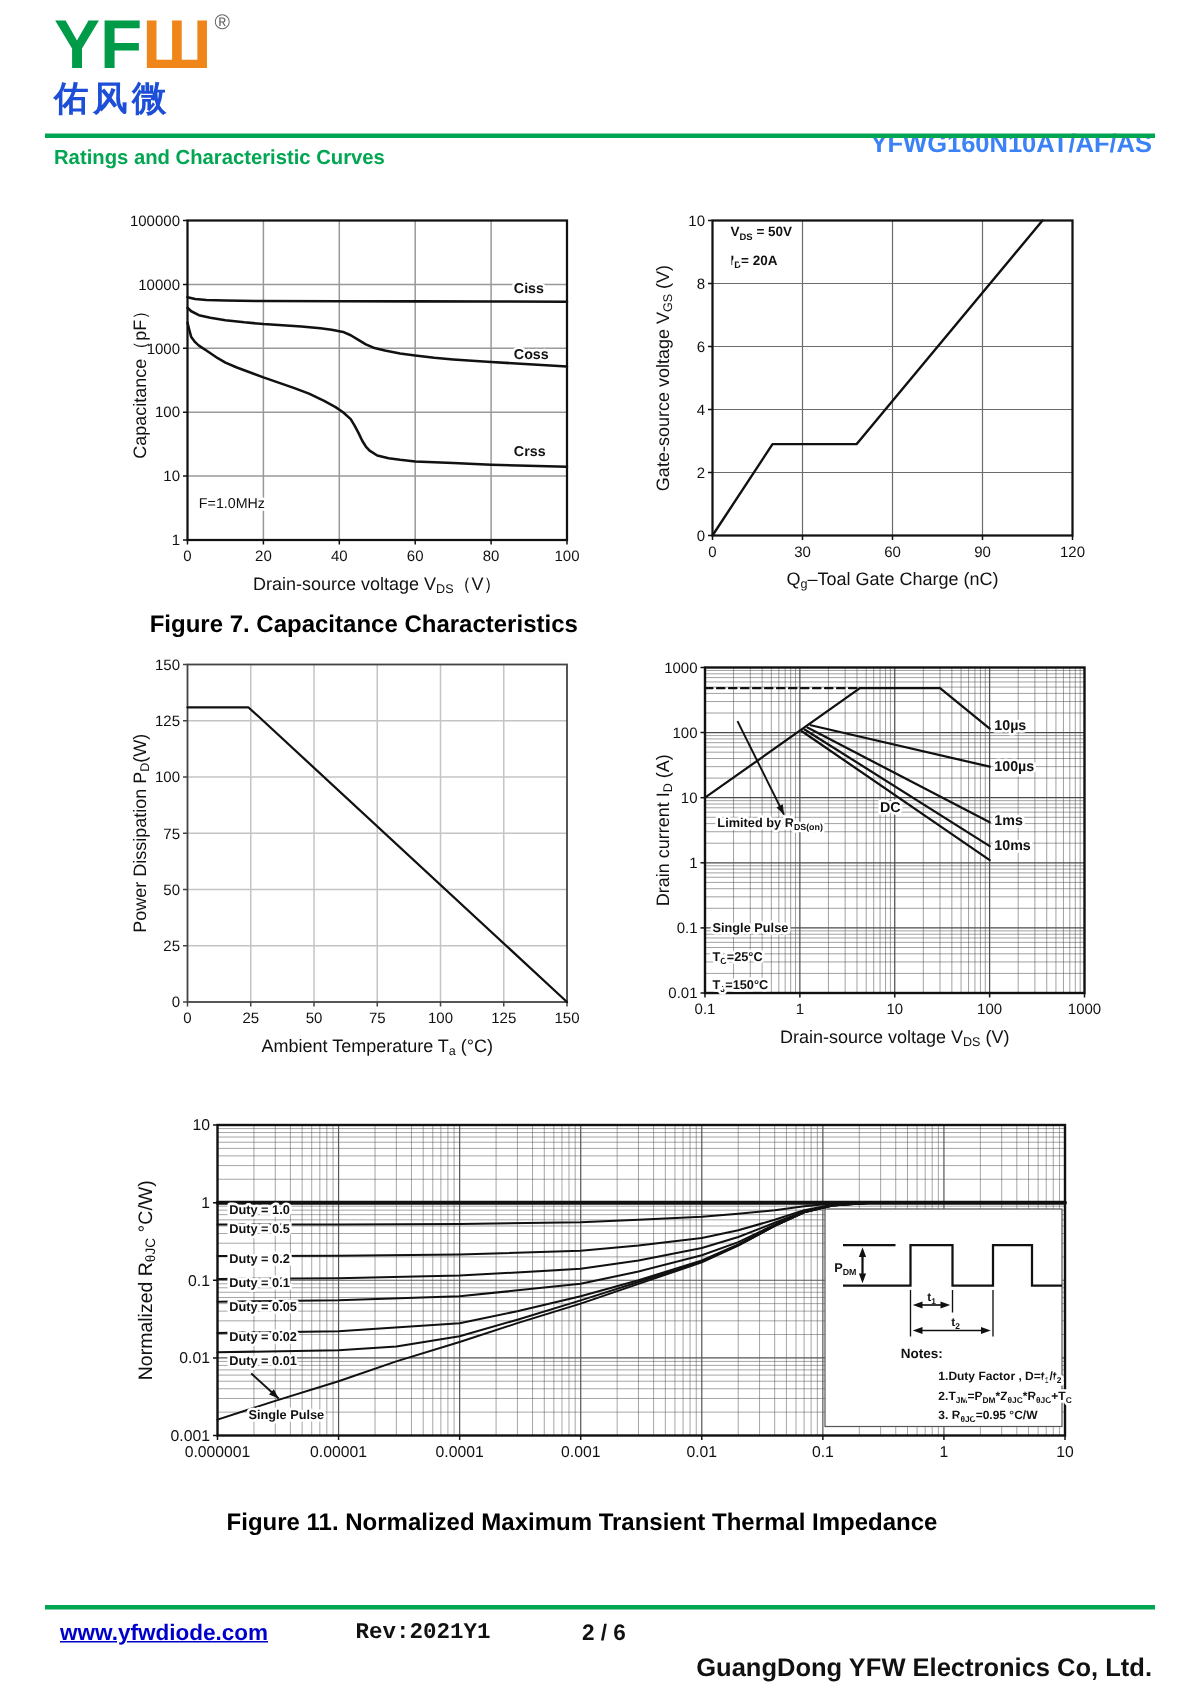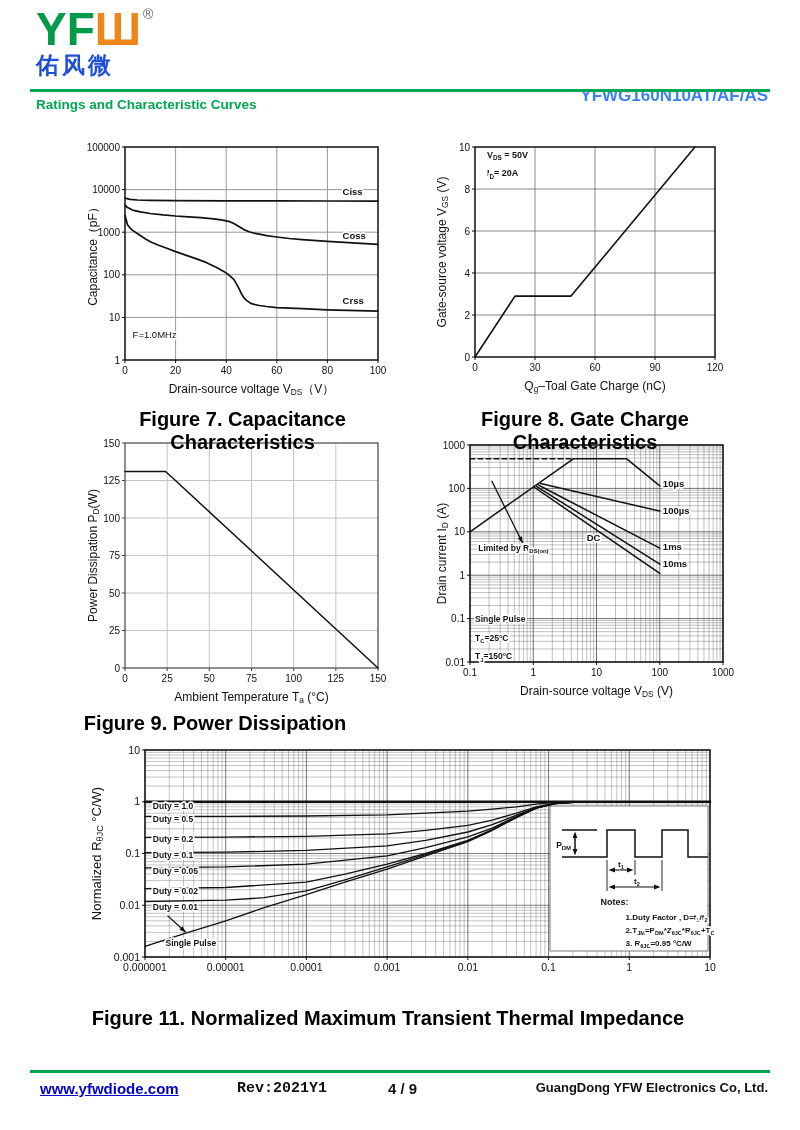--- a/index.html
+++ b/index.html
@@ -8,27 +8,27 @@
   .logo{position:absolute;left:36px;top:6px;line-height:1;}
   .logo .row1{font-size:46px;font-weight:800;letter-spacing:0px;}
   .logo .yf{color:#009b48;}
   .logo .w{color:#f08519;}
   .logo .reg{font-size:14px;color:#666;vertical-align:26px;font-weight:400;margin-left:2px;}
   .logo .cn{font-size:23px;font-weight:700;color:#1d4ed8;letter-spacing:3px;margin-top:2px;}
   .part-number{position:absolute;right:32px;top:66px;font-size:17px;font-weight:700;color:#3b82f6;margin-top:20px;}
   .hrule{position:absolute;left:30px;right:30px;top:89px;height:3px;background:#00a651;}
   .section-title{position:absolute;left:36px;top:97px;font-size:13.5px;font-weight:700;color:#00a651;}
   .chart{position:absolute;}
-  .caption{position:absolute;font-size:20px;font-weight:700;color:#000;text-align:center;}
+  .caption{position:absolute;font-size:16px;font-weight:700;color:#000;text-align:center;}
   .frule{position:absolute;left:30px;right:30px;top:1070px;height:3px;background:#00a651;}
   .footer-item{position:absolute;top:1080px;font-size:15px;font-weight:700;color:#111;}
   .website{left:40px;color:#0000cc;text-decoration:underline;cursor:pointer;}
   .rev{left:237px;font-family:Liberation Mono, monospace;}
   .pageno{left:388px;}
-  .company{right:32px;font-size:13px;}
+  .company{right:32px;font-size:17px;margin-top:22px;}
   svg text{font-family:"Liberation Sans",sans-serif;}
 </style>
 </head>
 <body>
 
 <div class="page">
 
   <div class="logo">
     <div class="row1"><span class="yf">YF</span><span class="w">Ш</span><span class="reg">®</span></div>
     <div class="cn">佑风微</div>
@@ -477,23 +477,21 @@
         <text x="67.82202247850739" y="167.71013313914267" font-size="8.5" text-anchor="start" fill="#111" font-weight="bold" paint-order="stroke" stroke="#fff" stroke-width="3.5" stroke-linejoin="round"><tspan>Duty = 0.01</tspan></text>
         <text x="80.60413791190973" y="203.74520588693036" font-size="8.5" text-anchor="start" fill="#111" font-weight="bold" paint-order="stroke" stroke="#fff" stroke-width="3.5" stroke-linejoin="round"><tspan>Single Pulse</tspan></text>
         <text x="515.5072517449566" y="163.02636890674825" font-size="9" text-anchor="start" fill="#111" font-weight="bold" paint-order="stroke" stroke="#fff" stroke-width="3.5" stroke-linejoin="round"><tspan>Notes:</tspan></text>
         <text x="540.5924311190313" y="177.94682696689915" font-size="8" text-anchor="start" fill="#111" font-weight="bold" paint-order="stroke" stroke="#fff" stroke-width="3.5" stroke-linejoin="round"><tspan>1.Duty Factor , D=t</tspan><tspan dy="2.2" font-size="5.6">1</tspan><tspan dy="-2.2">/t</tspan><tspan dy="2.2" font-size="5.6">2</tspan></text>
         <text x="540.5924311190313" y="191.07090360872903" font-size="8" text-anchor="start" fill="#111" font-weight="bold" paint-order="stroke" stroke="#fff" stroke-width="3.5" stroke-linejoin="round"><tspan>2.T</tspan><tspan dy="2.2" font-size="5.6">JM</tspan><tspan dy="-2.2">=P</tspan><tspan dy="2.2" font-size="5.6">DM</tspan><tspan dy="-2.2">*Z</tspan><tspan dy="2.2" font-size="5.6">θJC</tspan><tspan dy="-2.2">*R</tspan><tspan dy="2.2" font-size="5.6">θJC</tspan><tspan dy="-2.2">+T</tspan><tspan dy="2.2" font-size="5.6">C</tspan></text>
         <text x="540.5924311190313" y="203.74520588693036" font-size="8" text-anchor="start" fill="#111" font-weight="bold" paint-order="stroke" stroke="#fff" stroke-width="3.5" stroke-linejoin="round"><tspan>3. R</tspan><tspan dy="2.2" font-size="5.6">θJC</tspan><tspan dy="-2.2">=0.95 °C/W</tspan></text>
         <text x="16" y="111.5" font-size="13" text-anchor="middle" fill="#111" transform="rotate(-90 16 111.5)"><tspan>Normalized R</tspan><tspan dy="2.2" font-size="9.1">θJC</tspan><tspan dy="-2.2"> °C/W)</tspan></text>
       </svg></div>
 
   <div class="caption" style="left:90px;top:408px;width:305px;">Figure 7. Capacitance Characteristics</div>
-  <div class="caption" style="left:432px;top:408px;width:306px;">Figure 8. Gate Charge Characteristics</div>
-  <div class="caption" style="left:65px;top:712px;width:300px;">Figure 9. Power Dissipation</div>
   <div class="caption" style="left:88px;top:1007px;width:600px;">Figure 11. Normalized Maximum Transient Thermal Impedance</div>
 
   <div class="frule"></div>
   <a class="footer-item website">www.yfwdiode.com</a>
   <div class="footer-item rev">Rev:2021Y1</div>
-  <div class="footer-item pageno">4 / 9</div>
+  <div class="footer-item pageno">2 / 6</div>
   <div class="footer-item company">GuangDong YFW Electronics Co, Ltd.</div>
 
 </div>
 
 </body></html>

